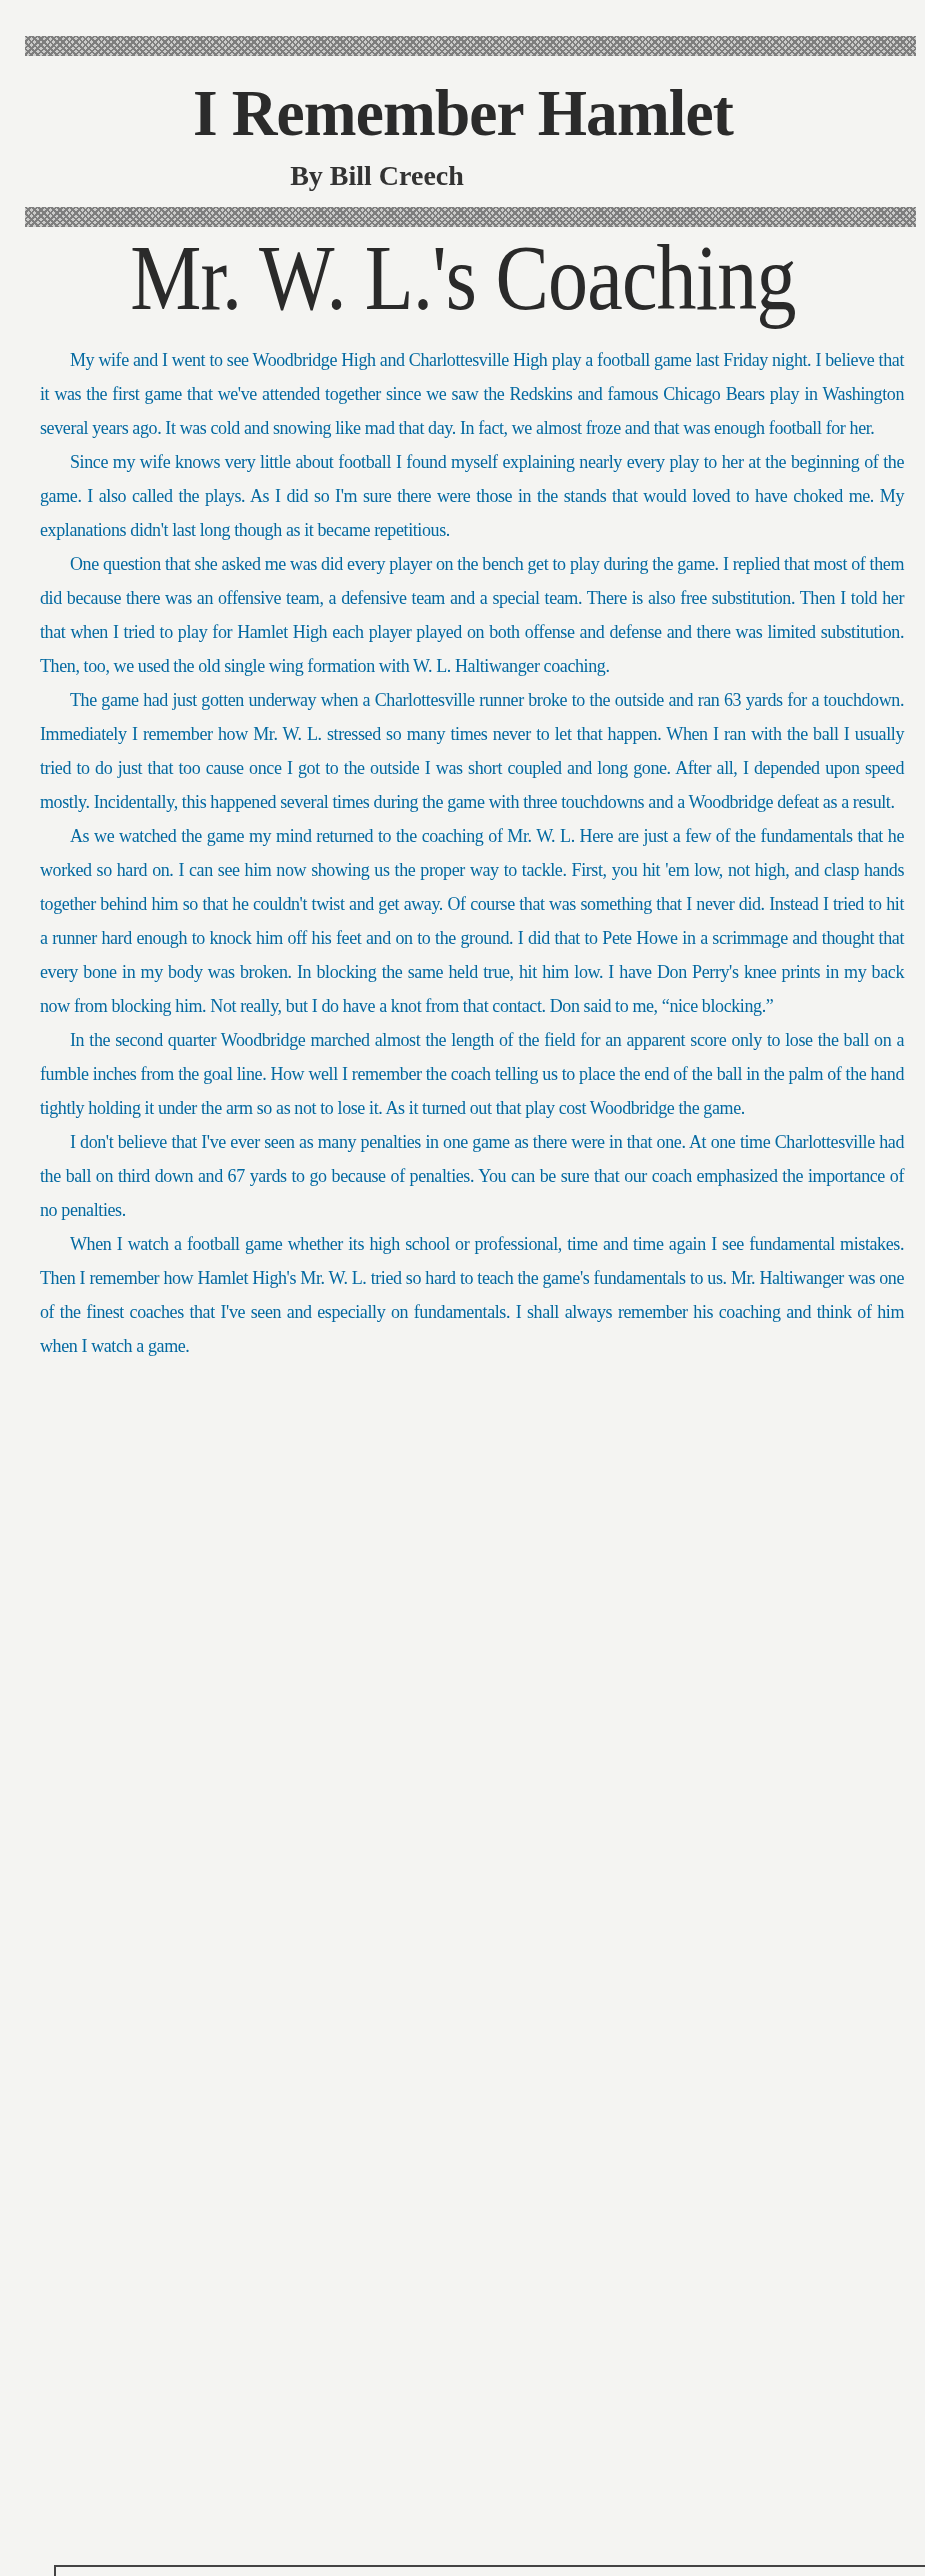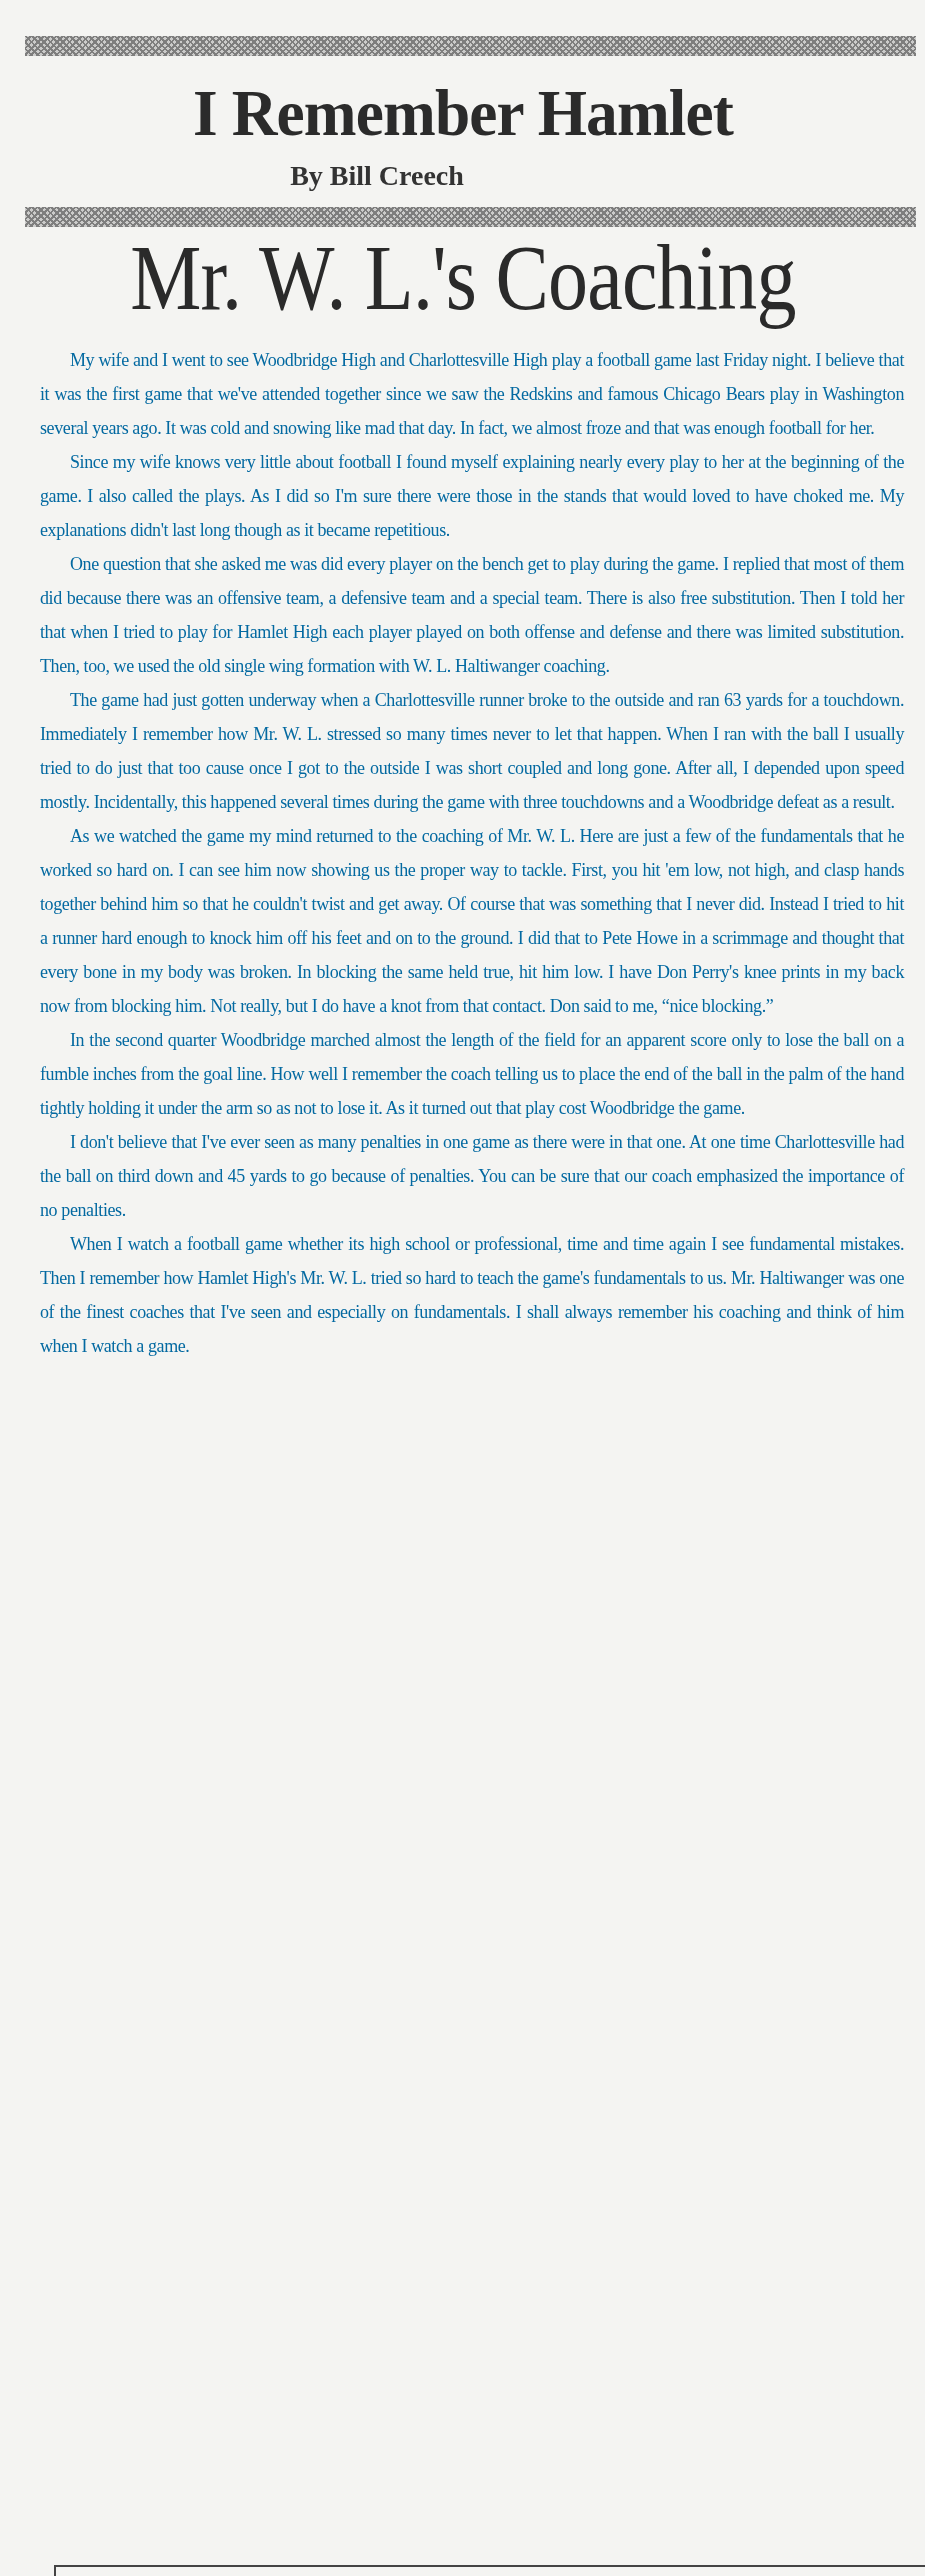--- a/index.html
+++ b/index.html
@@ -96,18 +96,18 @@
 <div class="rule mid"></div>
 <div class="headline">Mr. W. L.'s Coaching</div>
 
 <div class="article">
   <p>My wife and I went to see Woodbridge High and Charlottesville High play a football game last Friday night. I believe that it was the first game that we've attended together since we saw the Redskins and famous Chicago Bears play in Washington several years ago. It was cold and snowing like mad that day. In fact, we almost froze and that was enough football for her.</p>
   <p>Since my wife knows very little about football I found myself explaining nearly every play to her at the beginning of the game. I also called the plays. As I did so I'm sure there were those in the stands that would loved to have choked me. My explanations didn't last long though as it became repetitious.</p>
   <p>One question that she asked me was did every player on the bench get to play during the game. I replied that most of them did because there was an offensive team, a defensive team and a special team. There is also free substitution. Then I told her that when I tried to play for Hamlet High each player played on both offense and defense and there was limited substitution. Then, too, we used the old single wing formation with W. L. Haltiwanger coaching.</p>
   <p>The game had just gotten underway when a Charlottesville runner broke to the outside and ran 63 yards for a touchdown. Immediately I remember how Mr. W. L. stressed so many times never to let that happen. When I ran with the ball I usually tried to do just that too cause once I got to the outside I was short coupled and long gone. After all, I depended upon speed mostly. Incidentally, this happened several times during the game with three touchdowns and a Woodbridge defeat as a result.</p>
   <p>As we watched the game my mind returned to the coaching of Mr. W. L. Here are just a few of the fundamentals that he worked so hard on. I can see him now showing us the proper way to tackle. First, you hit 'em low, not high, and clasp hands together behind him so that he couldn't twist and get away. Of course that was something that I never did. Instead I tried to hit a runner hard enough to knock him off his feet and on to the ground. I did that to Pete Howe in a scrimmage and thought that every bone in my body was broken. In blocking the same held true, hit him low. I have Don Perry's knee prints in my back now from blocking him. Not really, but I do have a knot from that contact. Don said to me, “nice blocking.”</p>
   <p class="bold-first">In the second quarter Woodbridge marched almost the length of the field for an apparent score only to lose the ball on a fumble inches from the goal line. How well I remember the coach telling us to place the end of the ball in the palm of the hand tightly holding it under the arm so as not to lose it. As it turned out that play cost Woodbridge the game.</p>
-  <p>I don't believe that I've ever seen as many penalties in one game as there were in that one. At one time Charlottesville had the ball on third down and 45 yards to go because of penalties. You can be sure that our coach emphasized the importance of no penalties.</p>
+  <p>I don't believe that I've ever seen as many penalties in one game as there were in that one. At one time Charlottesville had the ball on third down and 67 yards to go because of penalties. You can be sure that our coach emphasized the importance of no penalties.</p>
   <p>When I watch a football game whether its high school or professional, time and time again I see fundamental mistakes. Then I remember how Hamlet High's Mr. W. L. tried so hard to teach the game's fundamentals to us. Mr. Haltiwanger was one of the finest coaches that I've seen and especially on fundamentals. I shall always remember his coaching and think of him when I watch a game.</p>
 </div>
 
 <div class="bottom-box"></div>
 
 
 </body></html>

